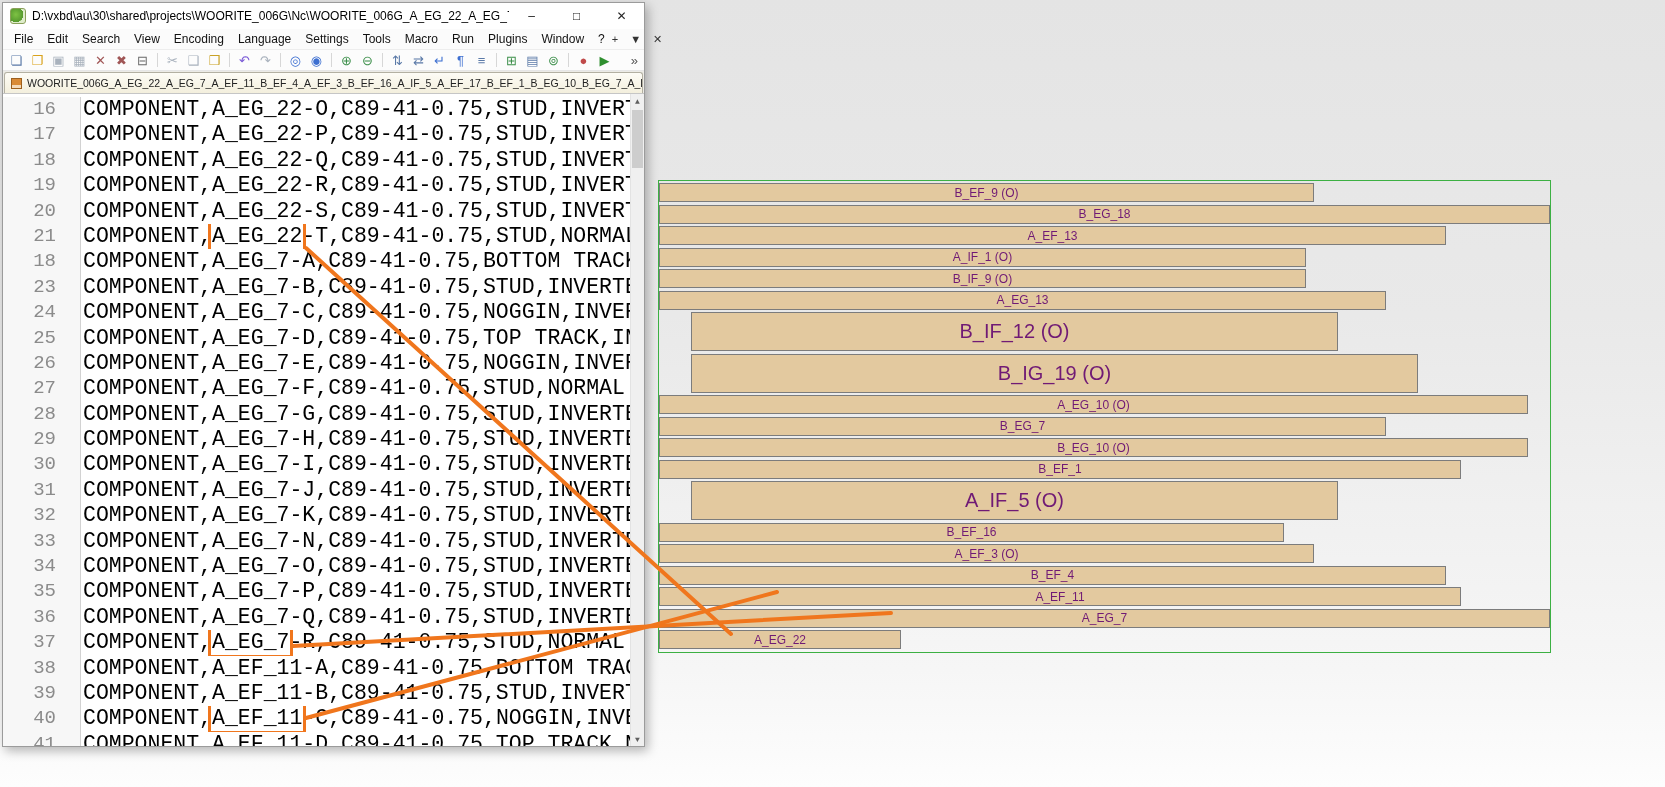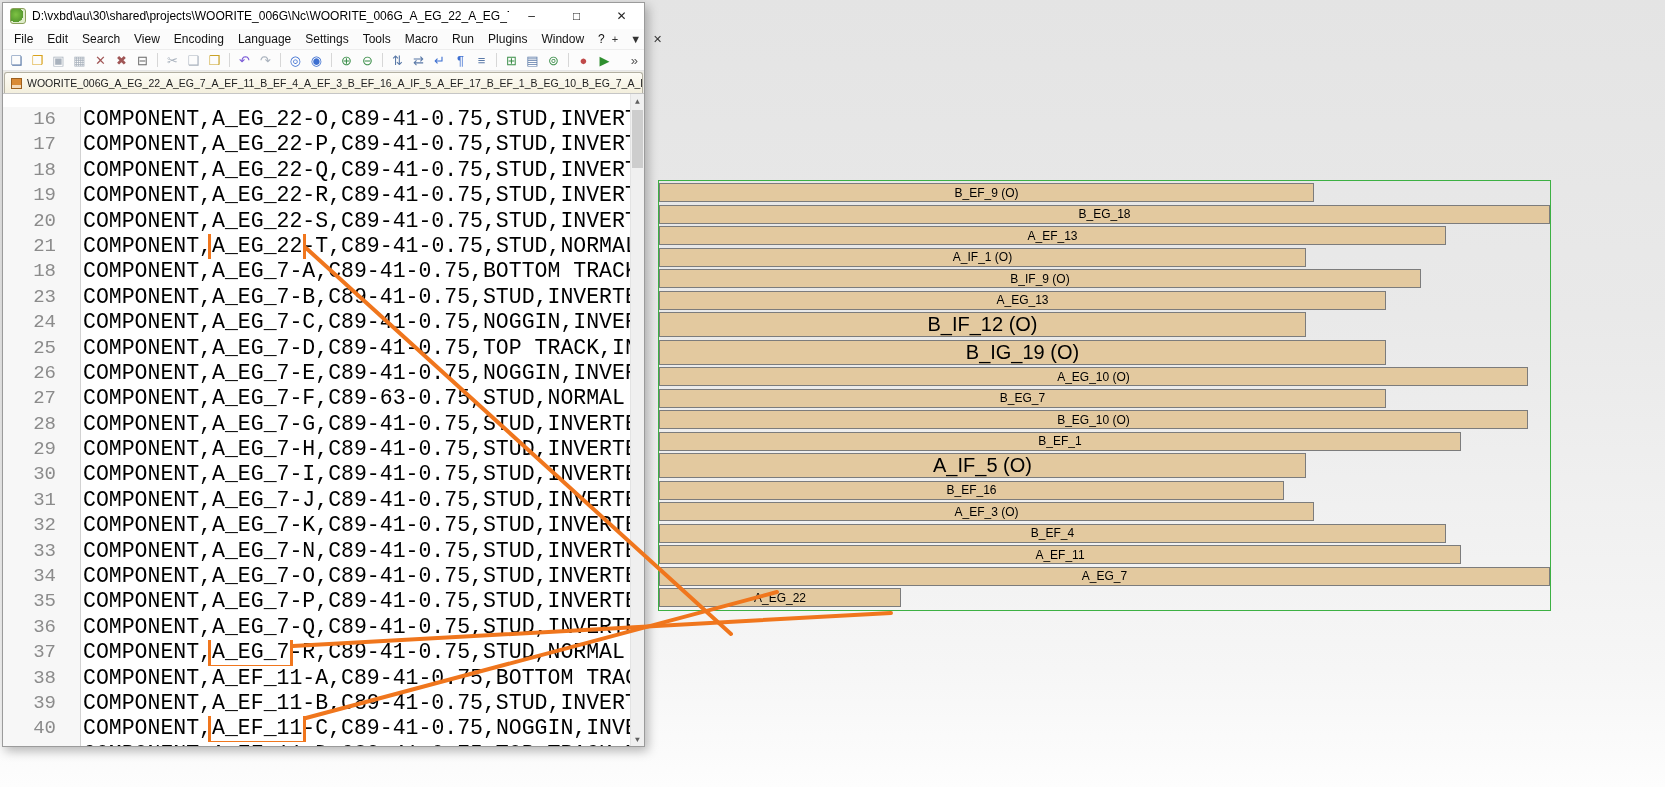--- a/index.html
+++ b/index.html
@@ -39,40 +39,40 @@
   .tabbar { height:23px; flex:0 0 23px; background:#ecebe6; display:flex; align-items:flex-end; padding:2px 1px 0 1px; border-bottom:1px solid #c6c6c6; }
   .tab { flex:1; height:21px; background:linear-gradient(#fdfcf6,#f3efdd); border:1px solid #b3b0a2; border-bottom:none;
          border-radius:3px 3px 0 0; display:flex; align-items:center; gap:5px; padding:0 6px;
          font-size:10.5px; color:#222; white-space:nowrap; overflow:hidden; }
   .tab-file-icon { width:11px; height:11px; flex:0 0 11px; background:#d98a35; border:1px solid #9c5f1e;
          box-shadow:inset 0 -3px 0 #f3d9b8; }
 
   
   .editor { flex:1; position:relative; overflow:hidden; background:#ffffff;
             font-family:"Liberation Mono","DejaVu Sans Mono",monospace; }
-  .code-lines { position:absolute; left:0; top:0; right:14px; bottom:0; padding-top:3px; overflow:hidden;margin-top:10px; }
+  .code-lines { position:absolute; left:0; top:0; right:14px; bottom:0; padding-top:3px; overflow:hidden; }
   .code-row { display:flex; height:25.4px; line-height:25.4px; white-space:pre; }
   .line-num { flex:0 0 78px; width:78px; text-align:right; padding-right:24px; font-size:19px; color:#8b8b8b;
               background:#f7f7f7; border-right:1px solid #d2d2d2; }
   .line-text { padding-left:2px; font-size:21.5px; color:#000; overflow:hidden; white-space:pre; }
   .boxed { outline:3px solid var(--accent,#f0761d); outline-offset:1px; }
 
   .scrollbar { position:absolute; top:0; right:0; bottom:0; width:14px; background:#f0f0f0; border-left:1px solid #e3e3e3; }
   .sb-arrow { position:absolute; left:0; width:13px; height:14px; display:flex; align-items:center; justify-content:center;
               font-size:8px; color:#5f5f5f; }
   .sb-up { top:0; }
   .sb-down { bottom:0; }
   .sb-thumb { position:absolute; left:1px; top:16px; width:11px; height:58px; background:#cdcdcd; }
 
   
   .diagram { position:absolute; left:658px; top:180px; width:893px; border:1px solid var(--green,#3cb043); padding-top:2px; }
   .bar { height:19px; margin-bottom:2.5px; max-width:100%; background:var(--barfill,#e3c99f);
          border:1px solid var(--barborder,#7c7c7c); display:flex; align-items:center; justify-content:center;
-         font-size:12px; color:#000000; overflow:hidden; }
-  .bar.big { height:25px; font-size:20px; }
+         font-size:12px; color:#701a75; overflow:hidden; }
+  .bar.big { height:39px; font-size:20px;margin-left:32px; }
 
   
   .annot { position:absolute; left:0; top:0; width:1665px; height:787px; pointer-events:none; z-index:40; }
 </style>
 </head>
 <body>
 
 <div class="npp-window">
 
   <div class="titlebar">
@@ -160,21 +160,21 @@
         <div class="code-row"><span class="line-num">17</span><span class="line-text">COMPONENT,A_EG_22-P,C89-41-0.75,STUD,INVERTED</span></div>
         <div class="code-row"><span class="line-num">18</span><span class="line-text">COMPONENT,A_EG_22-Q,C89-41-0.75,STUD,INVERTED</span></div>
         <div class="code-row"><span class="line-num">19</span><span class="line-text">COMPONENT,A_EG_22-R,C89-41-0.75,STUD,INVERTED</span></div>
         <div class="code-row"><span class="line-num">20</span><span class="line-text">COMPONENT,A_EG_22-S,C89-41-0.75,STUD,INVERTED</span></div>
         <div class="code-row"><span class="line-num">21</span><span class="line-text"><span>COMPONENT,</span><span class="boxed">A_EG_22</span><span>-T,C89-41-0.75,STUD,NORMAL</span></span></div>
         <div class="code-row"><span class="line-num">18</span><span class="line-text">COMPONENT,A_EG_7-A,C89-41-0.75,BOTTOM TRACK</span></div>
         <div class="code-row"><span class="line-num">23</span><span class="line-text">COMPONENT,A_EG_7-B,C89-41-0.75,STUD,INVERTED</span></div>
         <div class="code-row"><span class="line-num">24</span><span class="line-text">COMPONENT,A_EG_7-C,C89-41-0.75,NOGGIN,INVERTED</span></div>
         <div class="code-row"><span class="line-num">25</span><span class="line-text">COMPONENT,A_EG_7-D,C89-41-0.75,TOP TRACK,INVERTED</span></div>
         <div class="code-row"><span class="line-num">26</span><span class="line-text">COMPONENT,A_EG_7-E,C89-41-0.75,NOGGIN,INVERTED</span></div>
-        <div class="code-row"><span class="line-num">27</span><span class="line-text">COMPONENT,A_EG_7-F,C89-63-0.75,STUD,NORMAL</span></div>
+        <div class="code-row"><span class="line-num">27</span><span class="line-text">COMPONENT,A_EG_7-F,C89-41-0.75,STUD,NORMAL</span></div>
         <div class="code-row"><span class="line-num">28</span><span class="line-text">COMPONENT,A_EG_7-G,C89-41-0.75,STUD,INVERTED</span></div>
         <div class="code-row"><span class="line-num">29</span><span class="line-text">COMPONENT,A_EG_7-H,C89-41-0.75,STUD,INVERTED</span></div>
         <div class="code-row"><span class="line-num">30</span><span class="line-text">COMPONENT,A_EG_7-I,C89-41-0.75,STUD,INVERTED</span></div>
         <div class="code-row"><span class="line-num">31</span><span class="line-text">COMPONENT,A_EG_7-J,C89-41-0.75,STUD,INVERTED</span></div>
         <div class="code-row"><span class="line-num">32</span><span class="line-text">COMPONENT,A_EG_7-K,C89-41-0.75,STUD,INVERTED</span></div>
         <div class="code-row"><span class="line-num">33</span><span class="line-text">COMPONENT,A_EG_7-N,C89-41-0.75,STUD,INVERTED</span></div>
         <div class="code-row"><span class="line-num">34</span><span class="line-text">COMPONENT,A_EG_7-O,C89-41-0.75,STUD,INVERTED</span></div>
         <div class="code-row"><span class="line-num">35</span><span class="line-text">COMPONENT,A_EG_7-P,C89-41-0.75,STUD,INVERTED</span></div>
         <div class="code-row"><span class="line-num">36</span><span class="line-text">COMPONENT,A_EG_7-Q,C89-41-0.75,STUD,INVERTED</span></div>
         <div class="code-row"><span class="line-num">37</span><span class="line-text"><span>COMPONENT,</span><span class="boxed">A_EG_7</span><span>-R,C89-41-0.75,STUD,NORMAL</span></span></div>
@@ -198,21 +198,21 @@
     </div>
     <div class="bar" style="width: 891px;">
       <span>B_EG_18</span>
     </div>
     <div class="bar" style="width: 787px;">
       <span>A_EF_13</span>
     </div>
     <div class="bar" style="width: 647px;">
       <span>A_IF_1 (O)</span>
     </div>
-    <div class="bar" style="width: 762px;">
+    <div class="bar" style="width: 647px;">
       <span>B_IF_9 (O)</span>
     </div>
     <div class="bar" style="width: 727px;">
       <span>A_EG_13</span>
     </div>
     <div class="bar big" style="width: 647px;">
       <span>B_IF_12 (O)</span>
     </div>
     <div class="bar big" style="width: 727px;">
       <span>B_IG_19 (O)</span>

